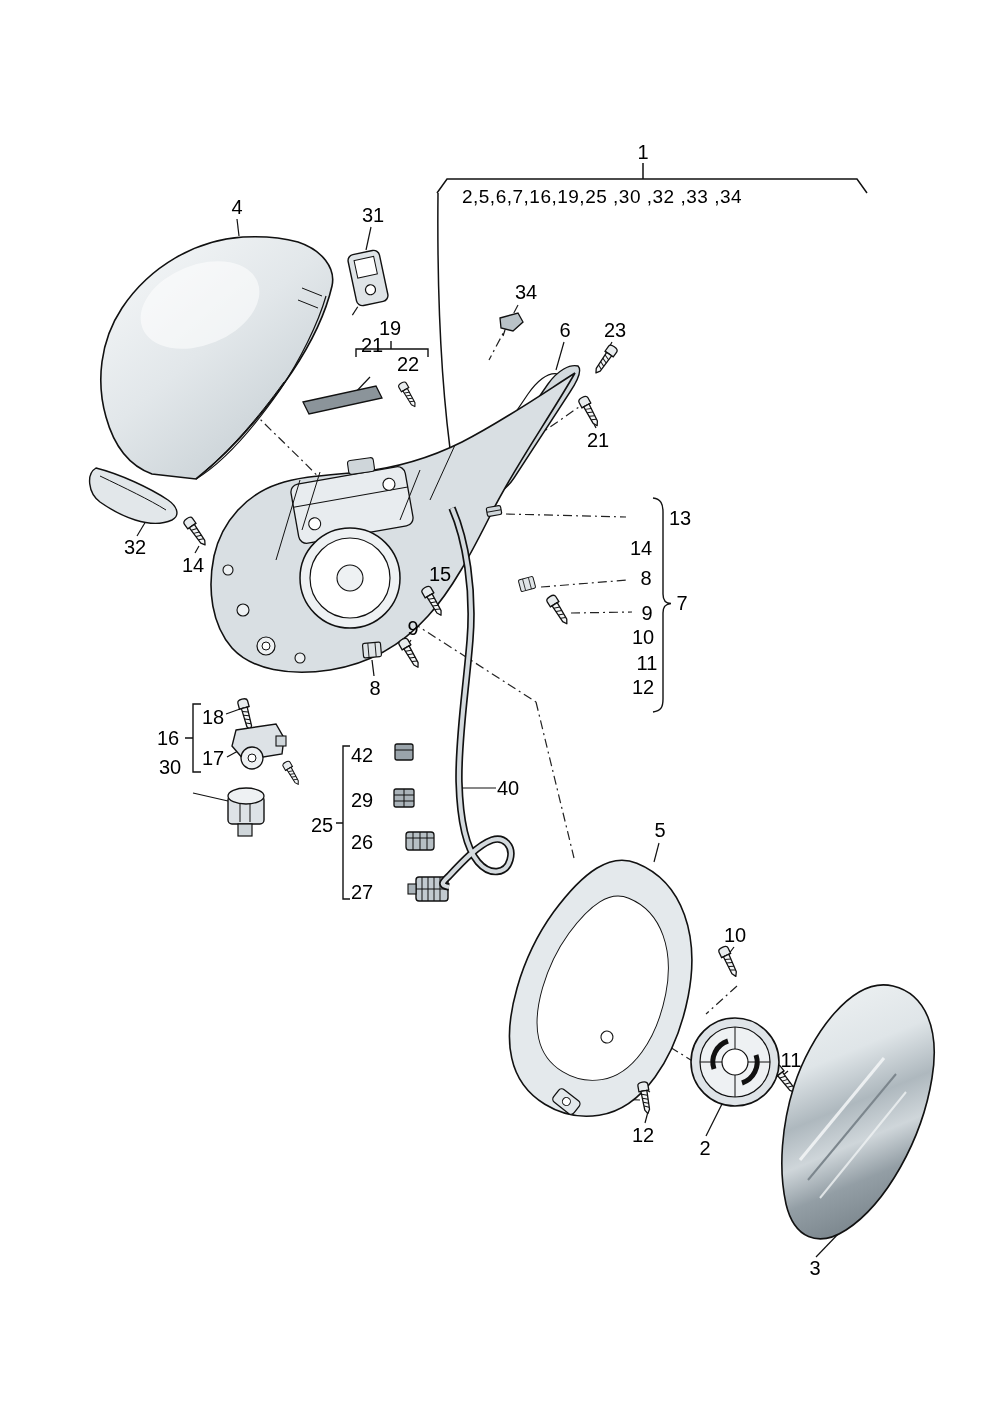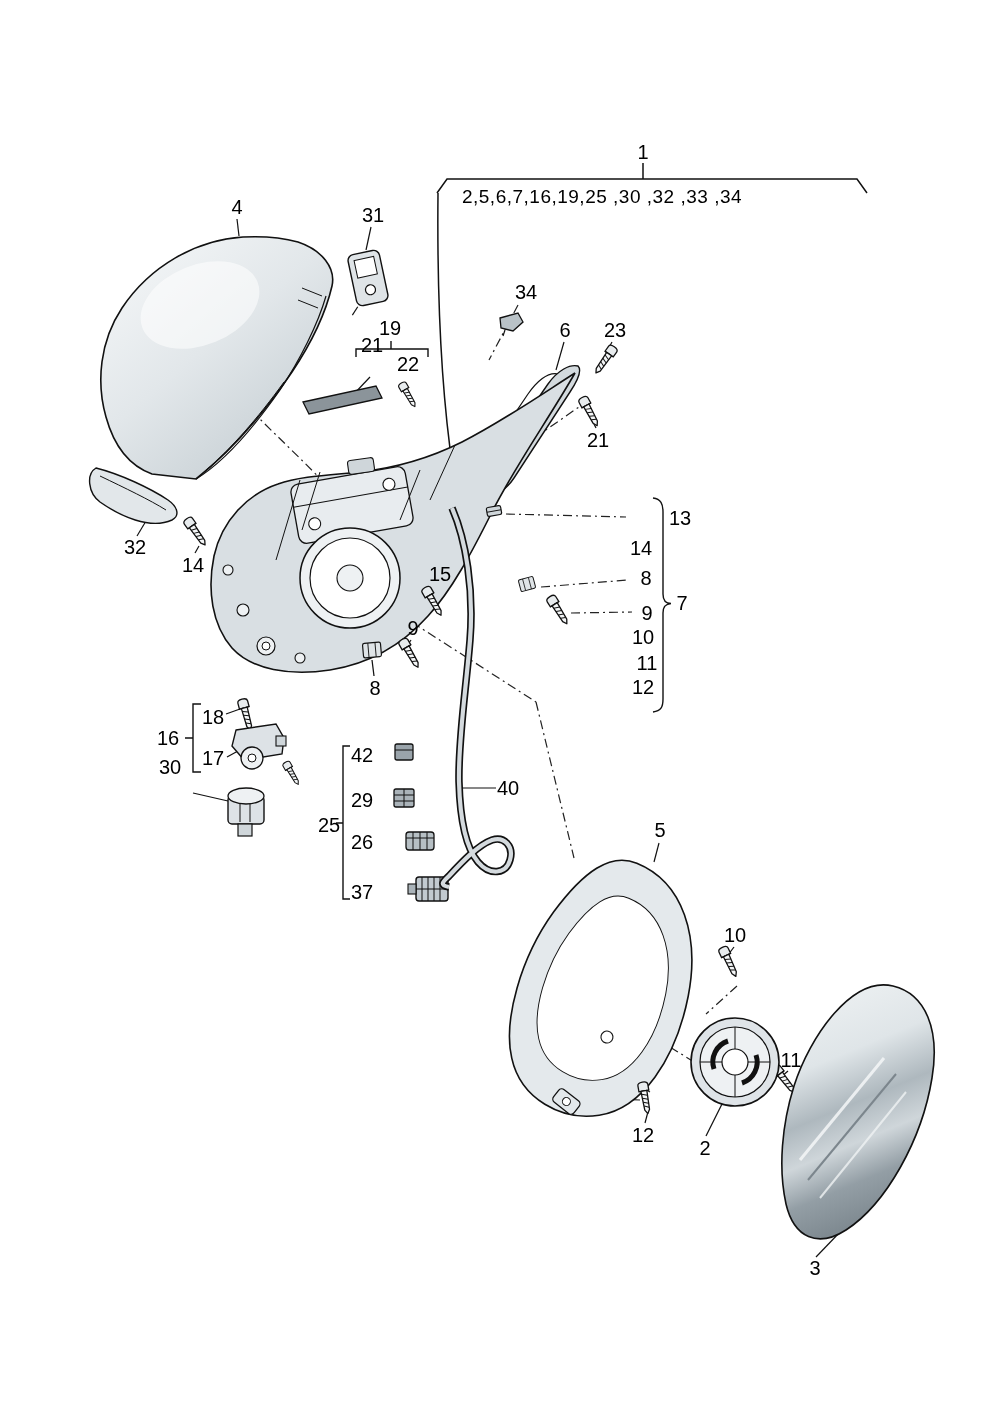--- a/index.html
+++ b/index.html
@@ -304,23 +304,23 @@
 <div class="lbl" style="left:413px;top:628px">9</div>
 <div class="lbl" style="left:375px;top:688px">8</div>
 
 <div class="lbl" style="left:213px;top:717px">18</div>
 <div class="lbl" style="left:168px;top:738px">16</div>
 <div class="lbl" style="left:213px;top:758px">17</div>
 <div class="lbl" style="left:170px;top:767px">30</div>
 
 <div class="lbl" style="left:362px;top:755px">42</div>
 <div class="lbl" style="left:362px;top:800px">29</div>
-<div class="lbl" style="left:329px;top:825px">25</div>
+<div class="lbl" style="left:322px;top:825px">25</div>
 <div class="lbl" style="left:362px;top:842px">26</div>
-<div class="lbl" style="left:362px;top:892px">37</div>
+<div class="lbl" style="left:362px;top:892px">27</div>
 <div class="lbl" style="left:508px;top:788px">40</div>
 
 <div class="lbl" style="left:660px;top:830px">5</div>
 <div class="lbl" style="left:735px;top:935px">10</div>
 <div class="lbl" style="left:791px;top:1060px">11</div>
 <div class="lbl" style="left:643px;top:1135px">12</div>
 <div class="lbl" style="left:705px;top:1148px">2</div>
 <div class="lbl" style="left:815px;top:1268px">3</div>
 
 </div>

